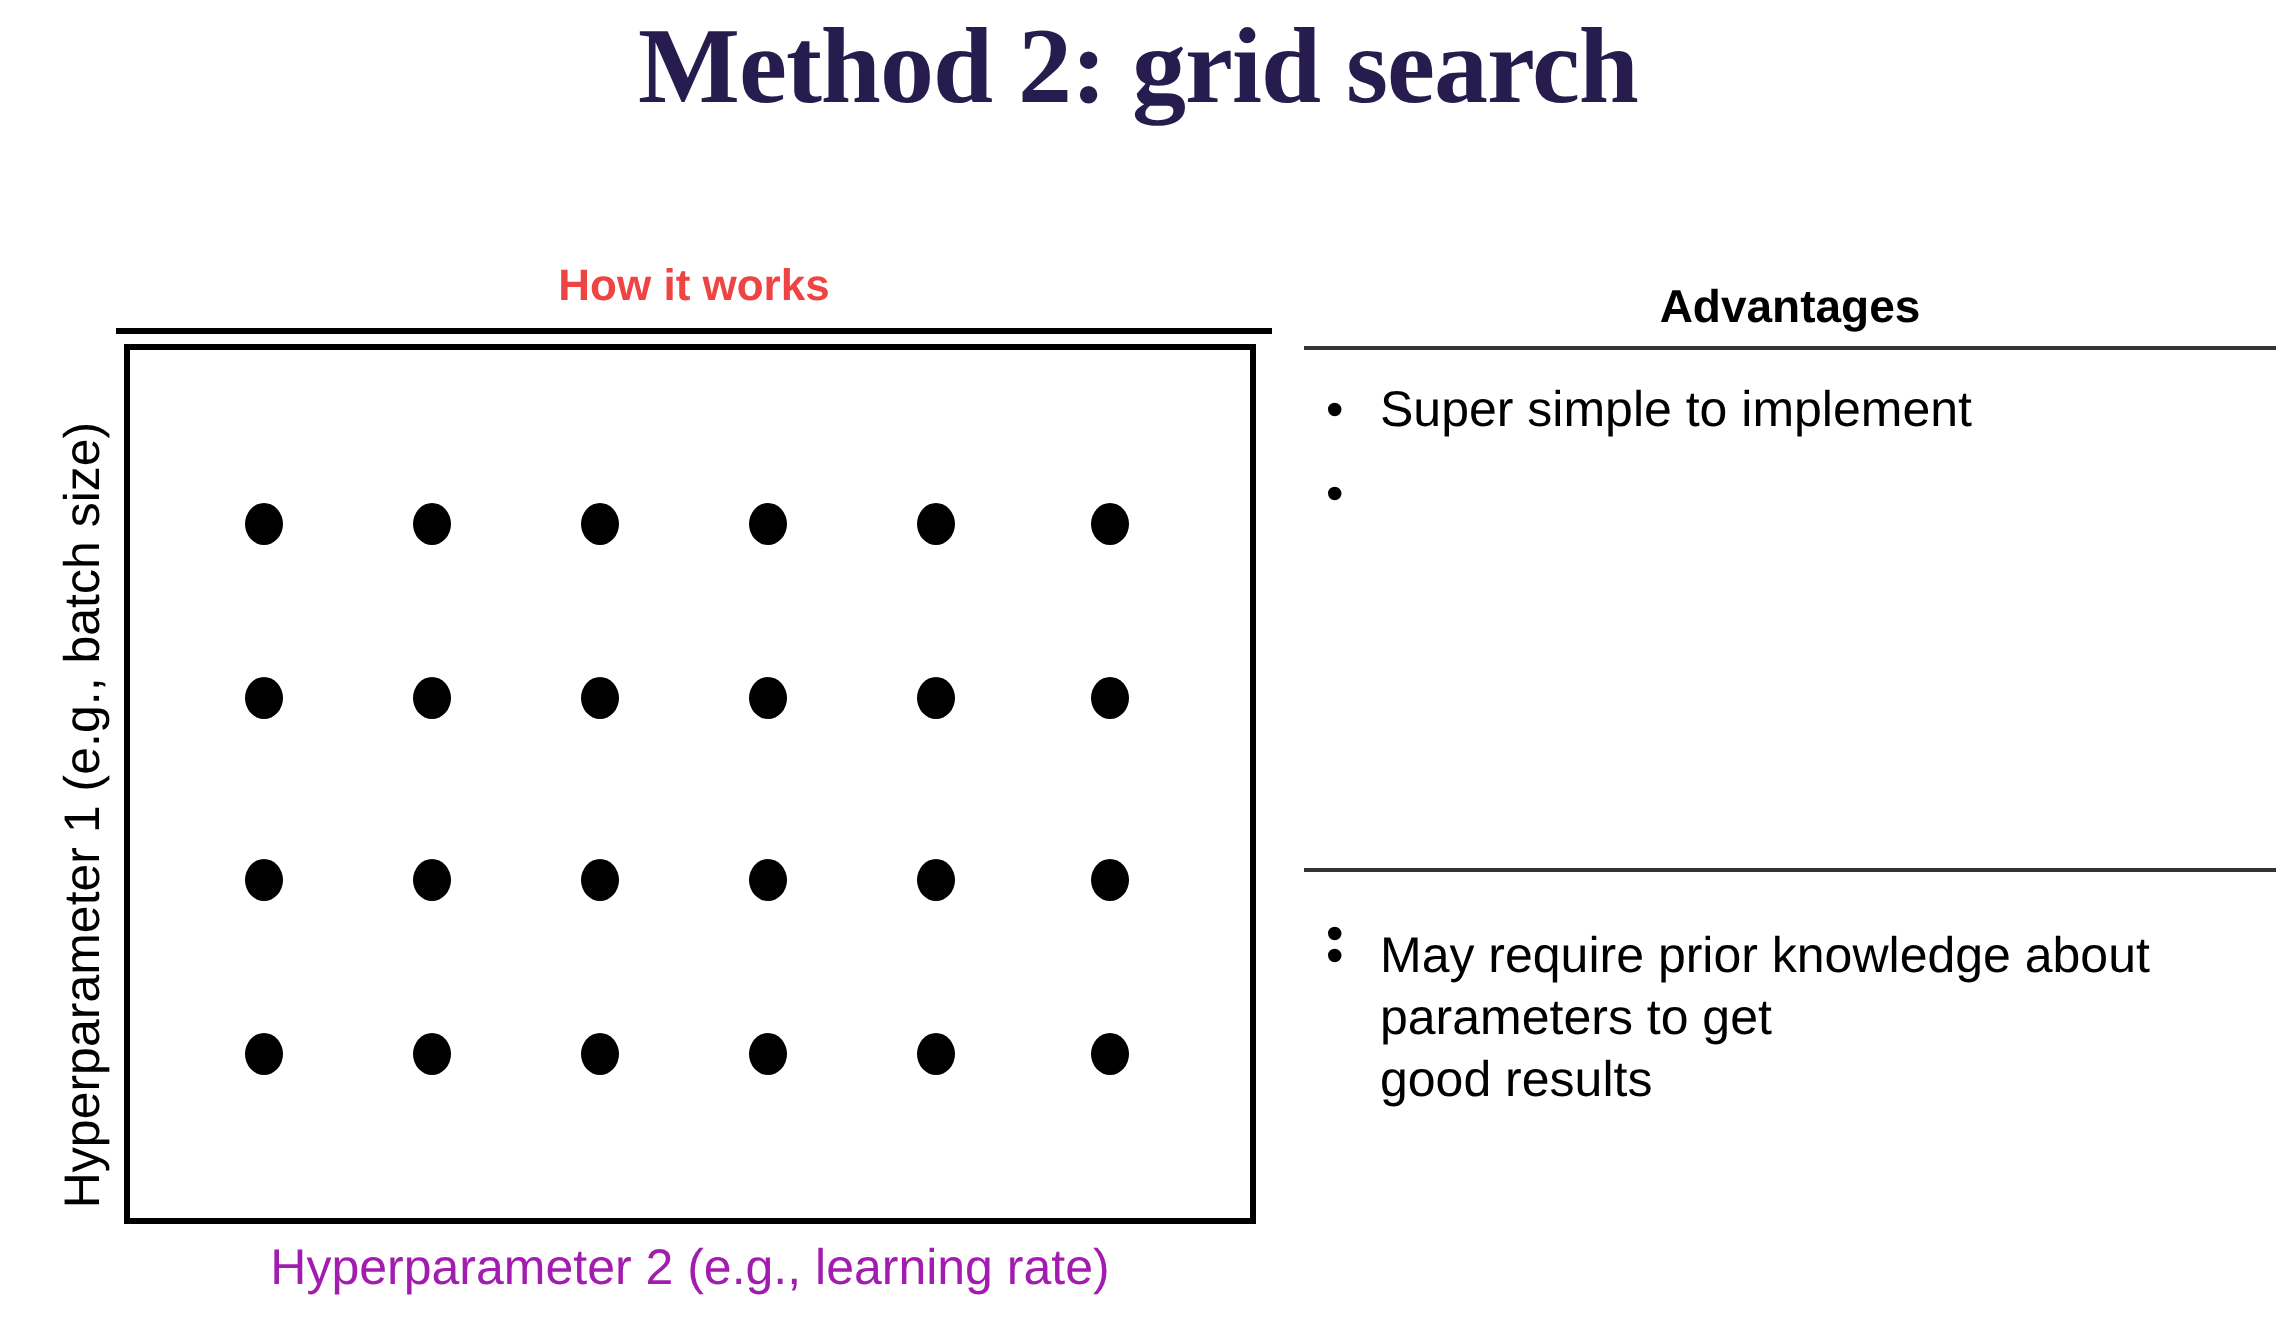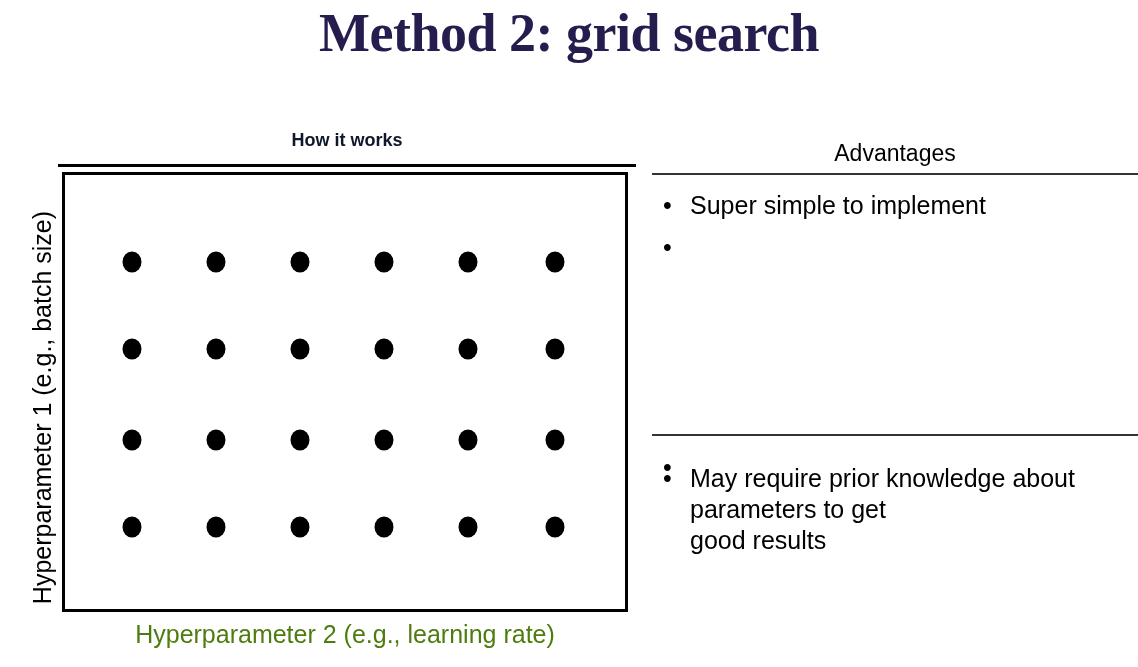--- a/index.html
+++ b/index.html
@@ -33,23 +33,23 @@
     font-family: Liberation Serif, serif;
   }
 
   
   .howitworks-heading {
     position: absolute;
     left: 58px;
     top: 130px;
     width: 578px;
     text-align: center;
-    font-size: 18px;
+    font-size: 22px;
     font-weight: bold;
-    color: #0f172a;
+    color: #ef4444;
   }
   .howitworks-rule {
     position: absolute;
     left: 58px;
     top: 164px;
     width: 578px;
     height: 3px;
     background: #000000;
   }
 
@@ -84,38 +84,38 @@
     transform-origin: center center;
     white-space: nowrap;
   }
   .x-axis-label {
     position: absolute;
     left: 62px;
     top: 620px;
     width: 566px;
     text-align: center;
     font-size: 25px;
-    color: #4d7c0f;
+    color: #a21caf;
     white-space: nowrap;
   }
 
   
   .right-panel {
     position: absolute;
     left: 652px;
     top: 0;
     width: 486px;
     height: 667px;
   }
   .section-heading {
     position: absolute;
     width: 486px;
     text-align: center;
     font-size: 23px;
-    font-weight: normal;
+    font-weight: bold;
     color: #000000;
   }
   .section-rule {
     position: absolute;
     left: 0;
     width: 486px;
     height: 2px;
     background: #333333;
   }
   .bullet-list {

